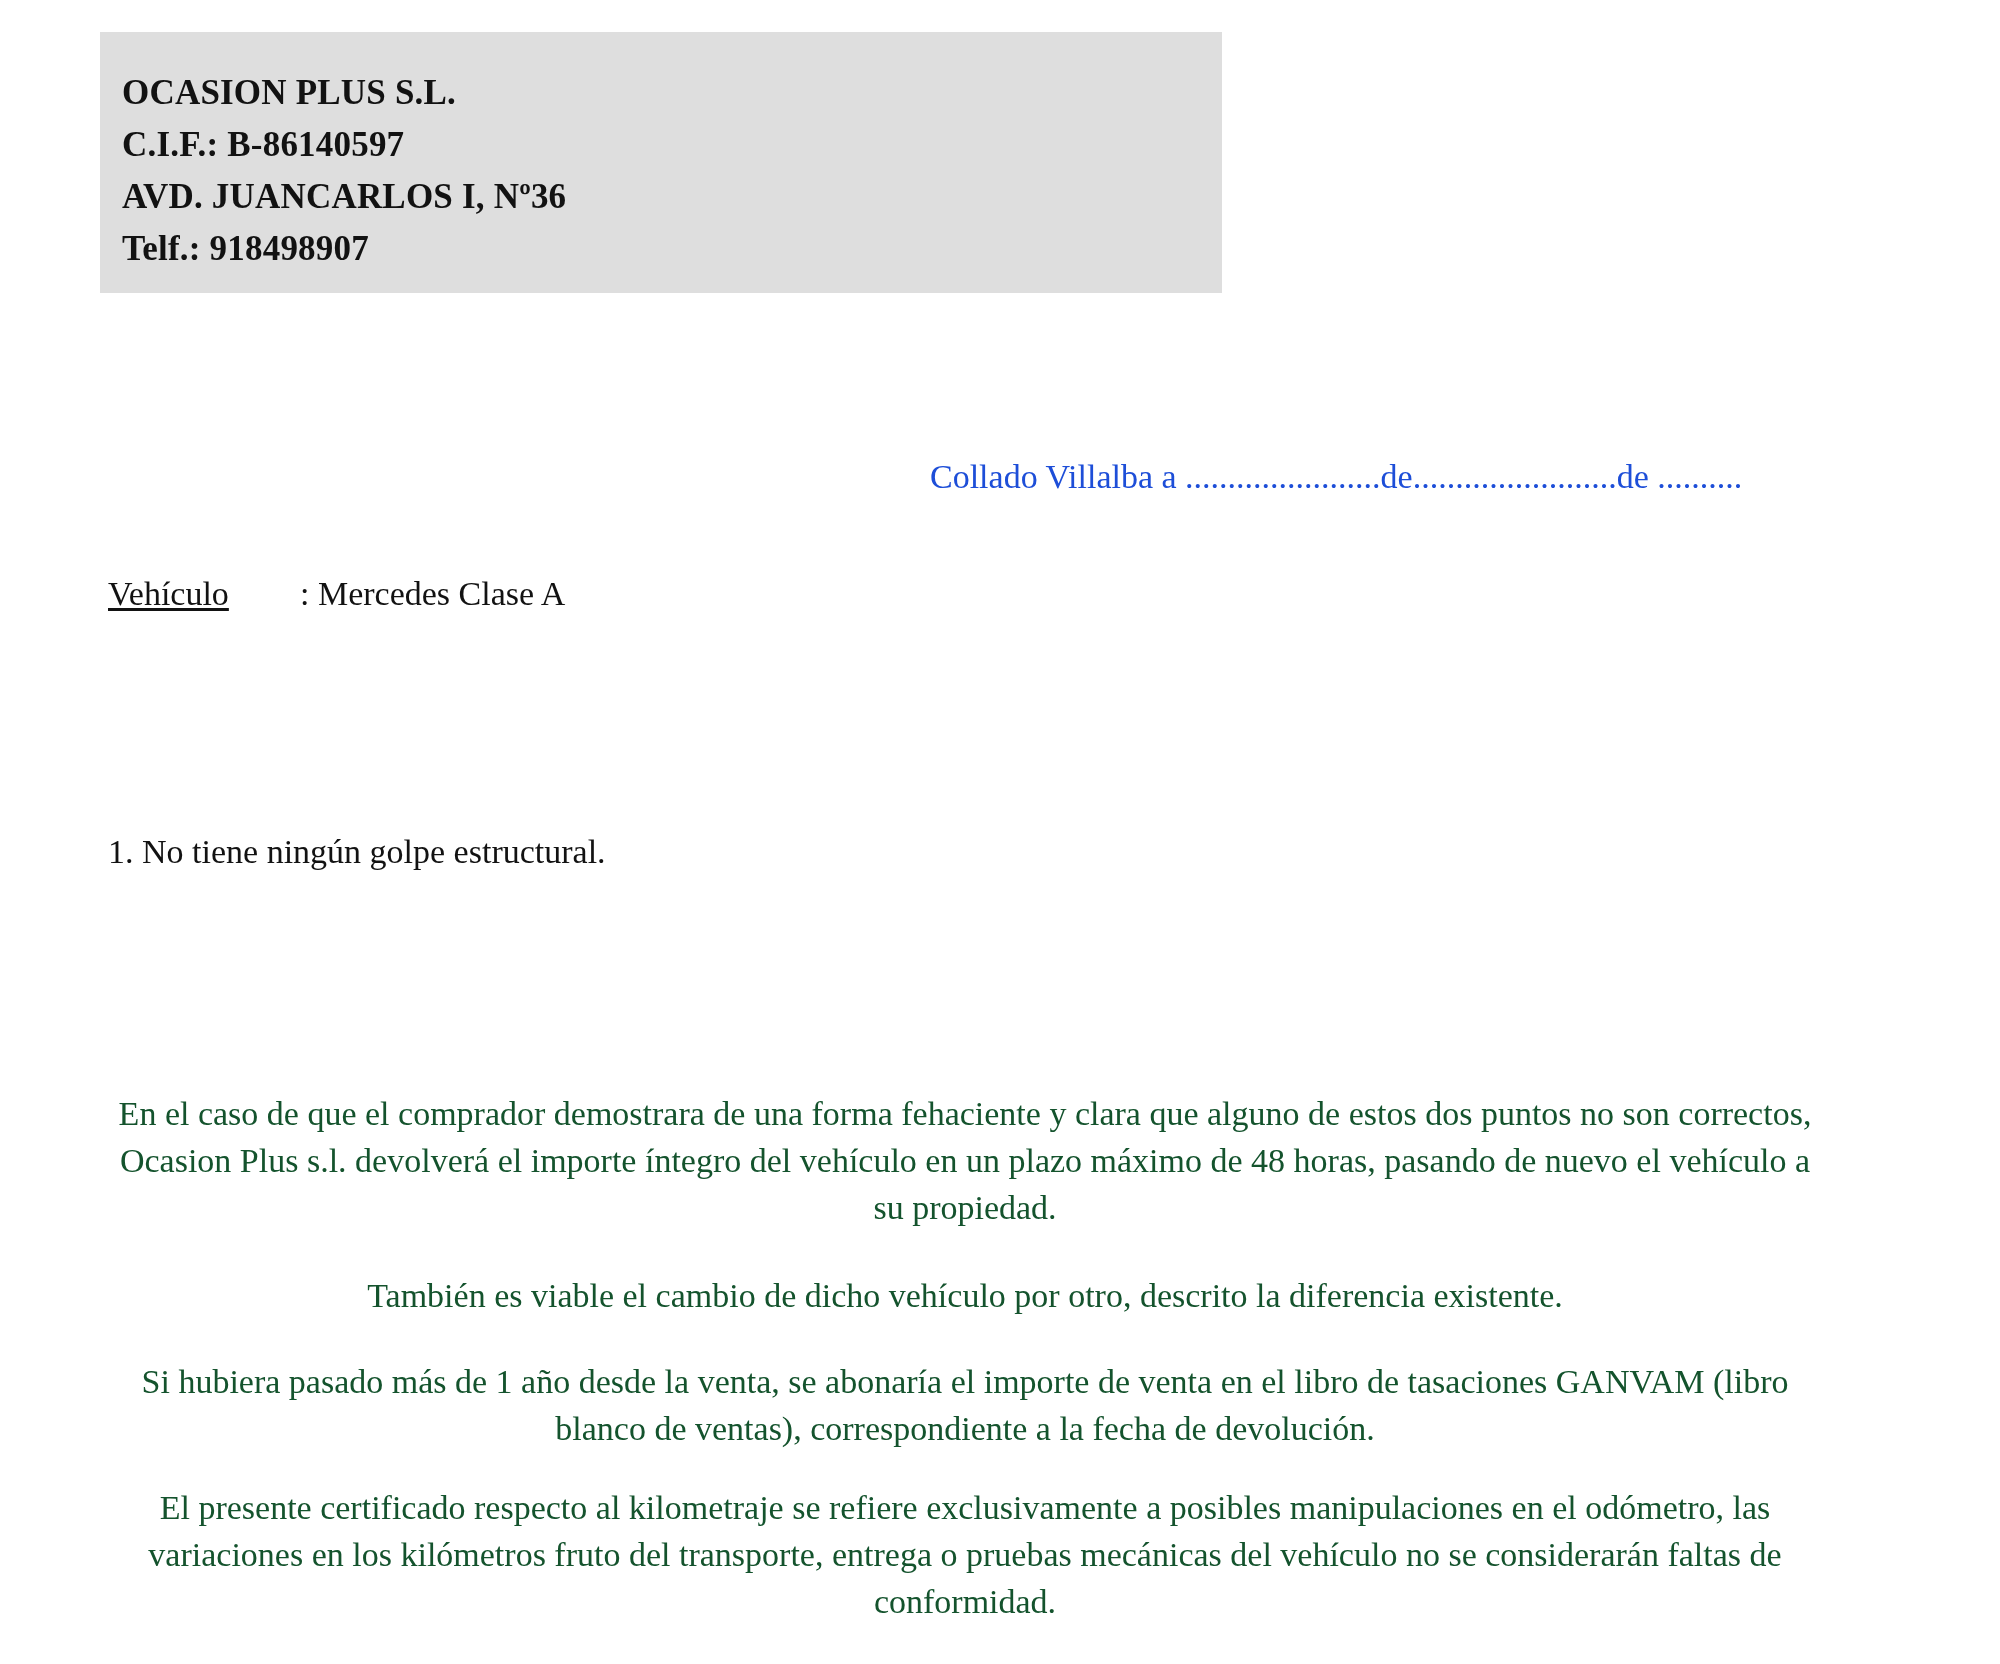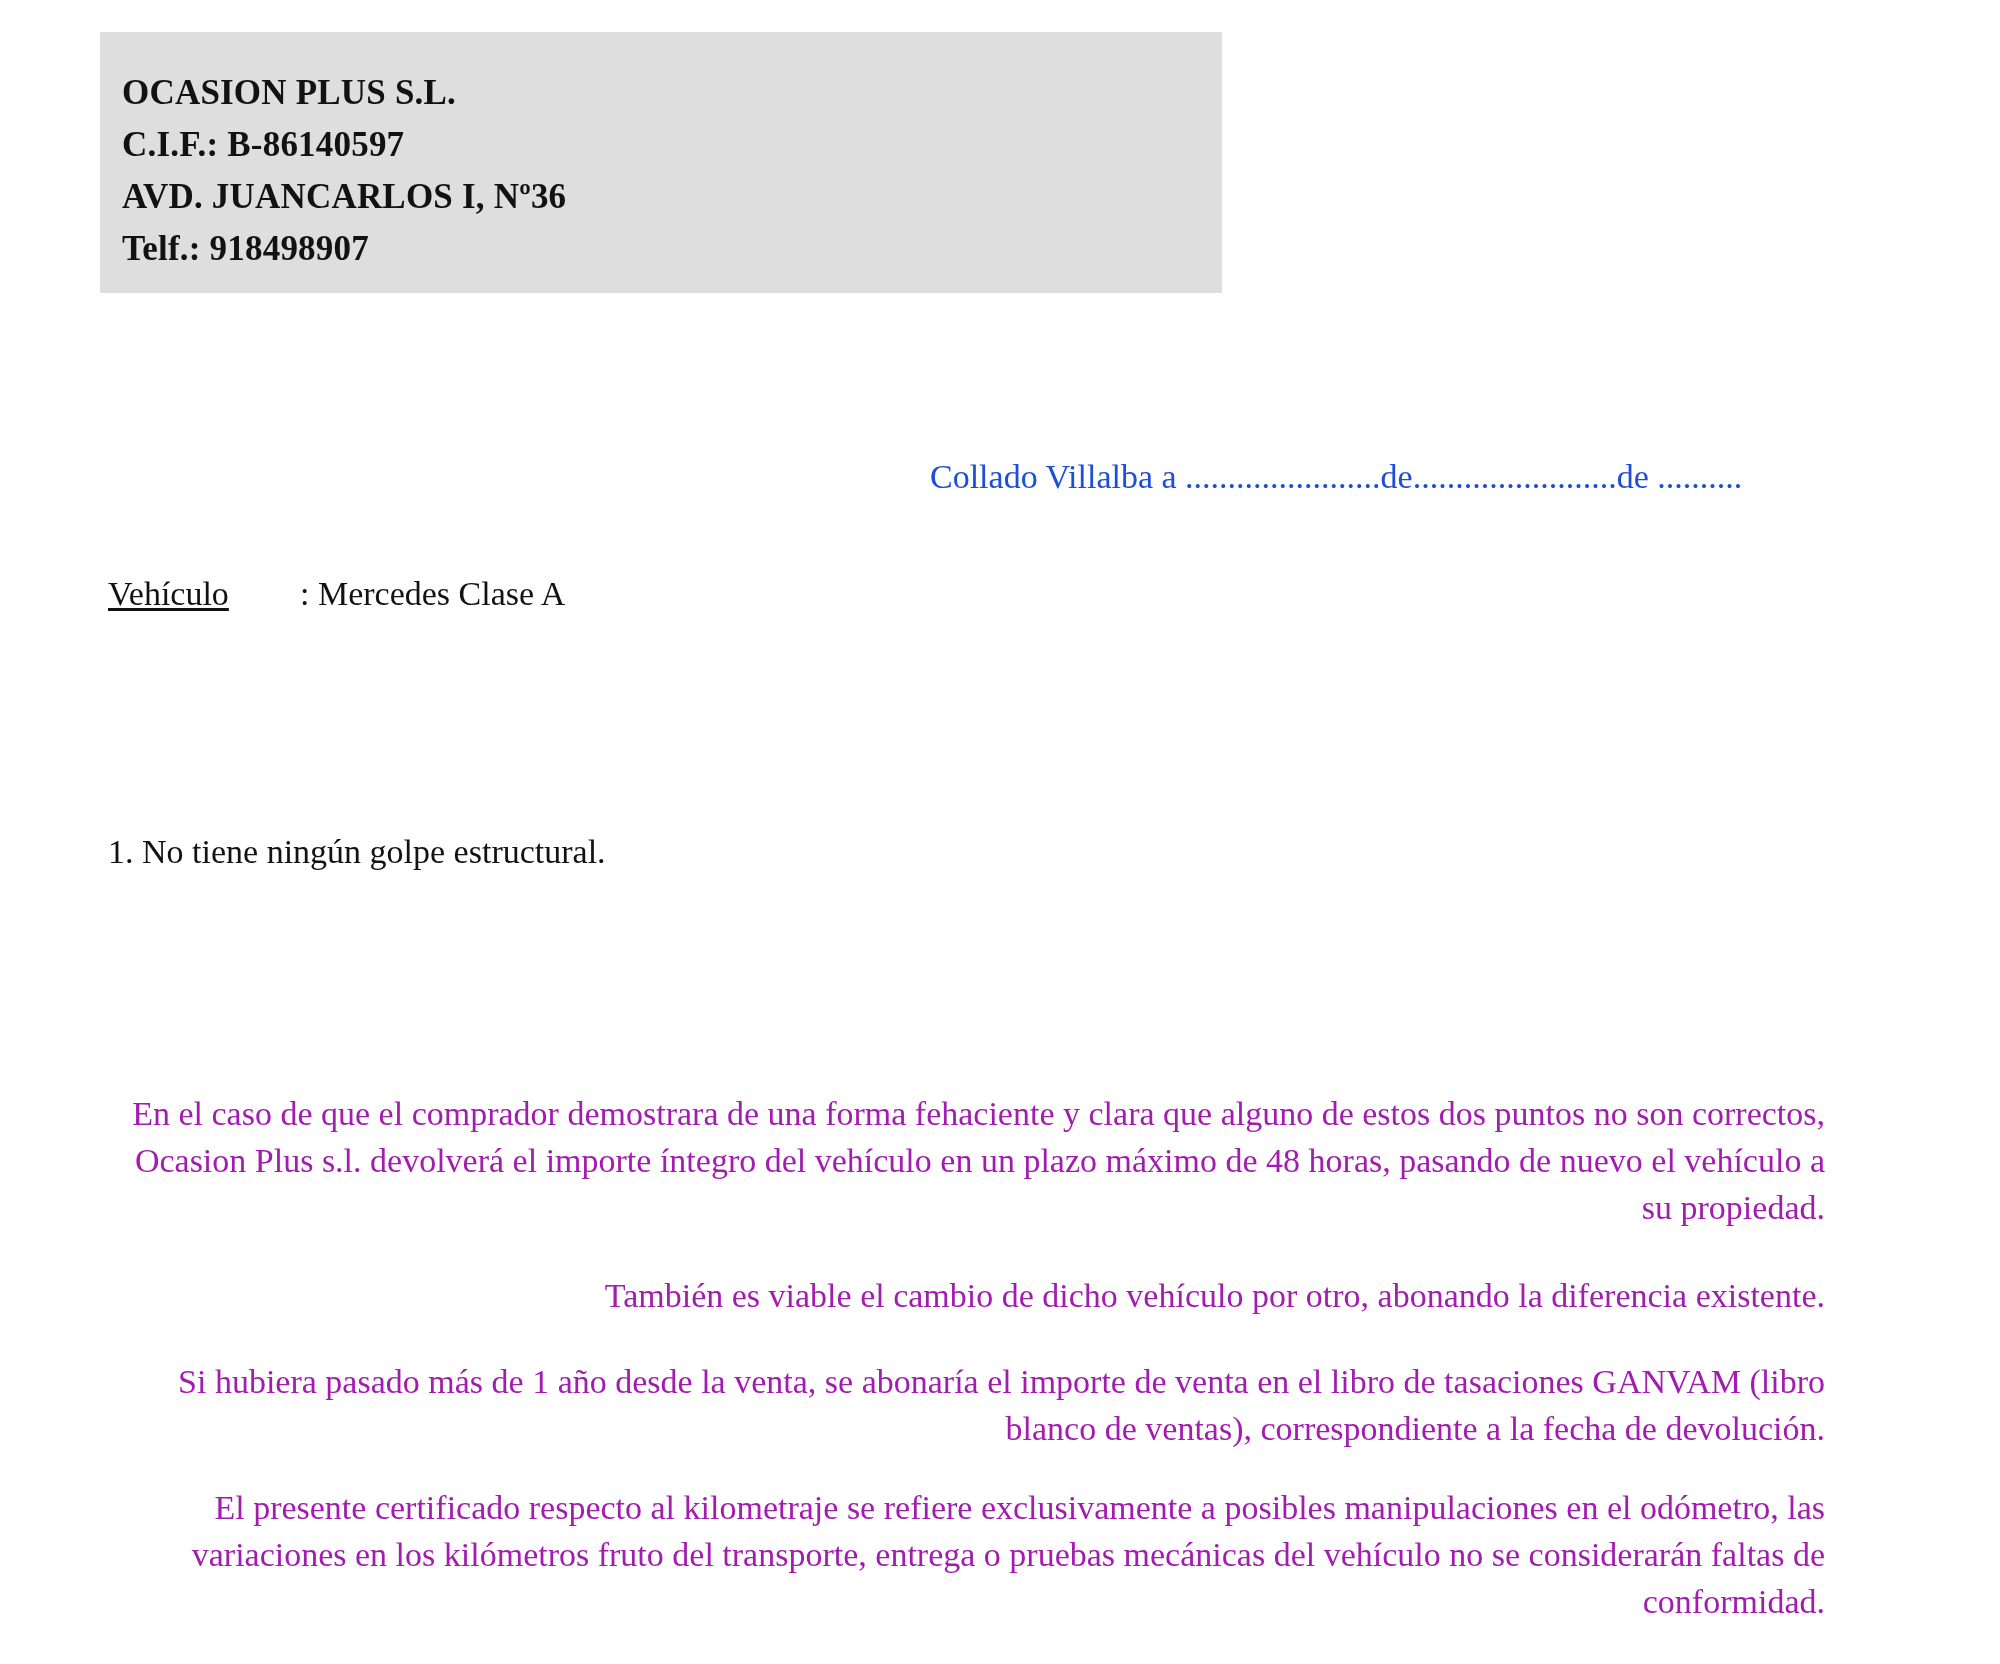--- a/index.html
+++ b/index.html
@@ -87,22 +87,22 @@
   #point-1 { top: 818px; }
   #point-2 { top: 903px; }
 
   
   .para {
     position: absolute;
     left: 105px;
     width: 1720px;
     font-size: 34px;
     line-height: 47px;
-    color: #a21caf;
-    text-align: right;
+    color: #14532d;
+    text-align: center;
   }
   #para-1 { top: 1090px; }
   #para-2 { top: 1272px; }
   #para-3 { top: 1358px; }
   #para-4 { top: 1484px; }
 </style>
 </head>
 <body>
 
 <div class="page">
@@ -118,17 +118,17 @@
 
   <div class="certifies">
     <div class="row">
       <span class="lbl-col"><span class="lbl-underline">Vehículo</span></span><span>: </span><span>Mercedes Clase A</span>
     </div>
   </div>
 
   <div class="point" id="point-1">1. No tiene ningún golpe estructural.</div>
 
   <div class="para" id="para-1">En el caso de que el comprador demostrara de una forma fehaciente y clara que alguno de estos dos puntos no son correctos, Ocasion Plus s.l. devolverá el importe íntegro del vehículo en un plazo máximo de 48 horas, pasando de nuevo el vehículo a su propiedad.</div>
-  <div class="para" id="para-2">También es viable el cambio de dicho vehículo por otro, abonando la diferencia existente.</div>
+  <div class="para" id="para-2">También es viable el cambio de dicho vehículo por otro, descrito la diferencia existente.</div>
   <div class="para" id="para-3">Si hubiera pasado más de 1 año desde la venta, se abonaría el importe de venta en el libro de tasaciones GANVAM (libro blanco de ventas), correspondiente a la fecha de devolución.</div>
   <div class="para" id="para-4">El presente certificado respecto al kilometraje se refiere exclusivamente a posibles manipulaciones en el odómetro, las variaciones en los kilómetros fruto del transporte, entrega o pruebas mecánicas del vehículo no se considerarán faltas de conformidad.</div>
 
 </div>
 
 </body></html>

